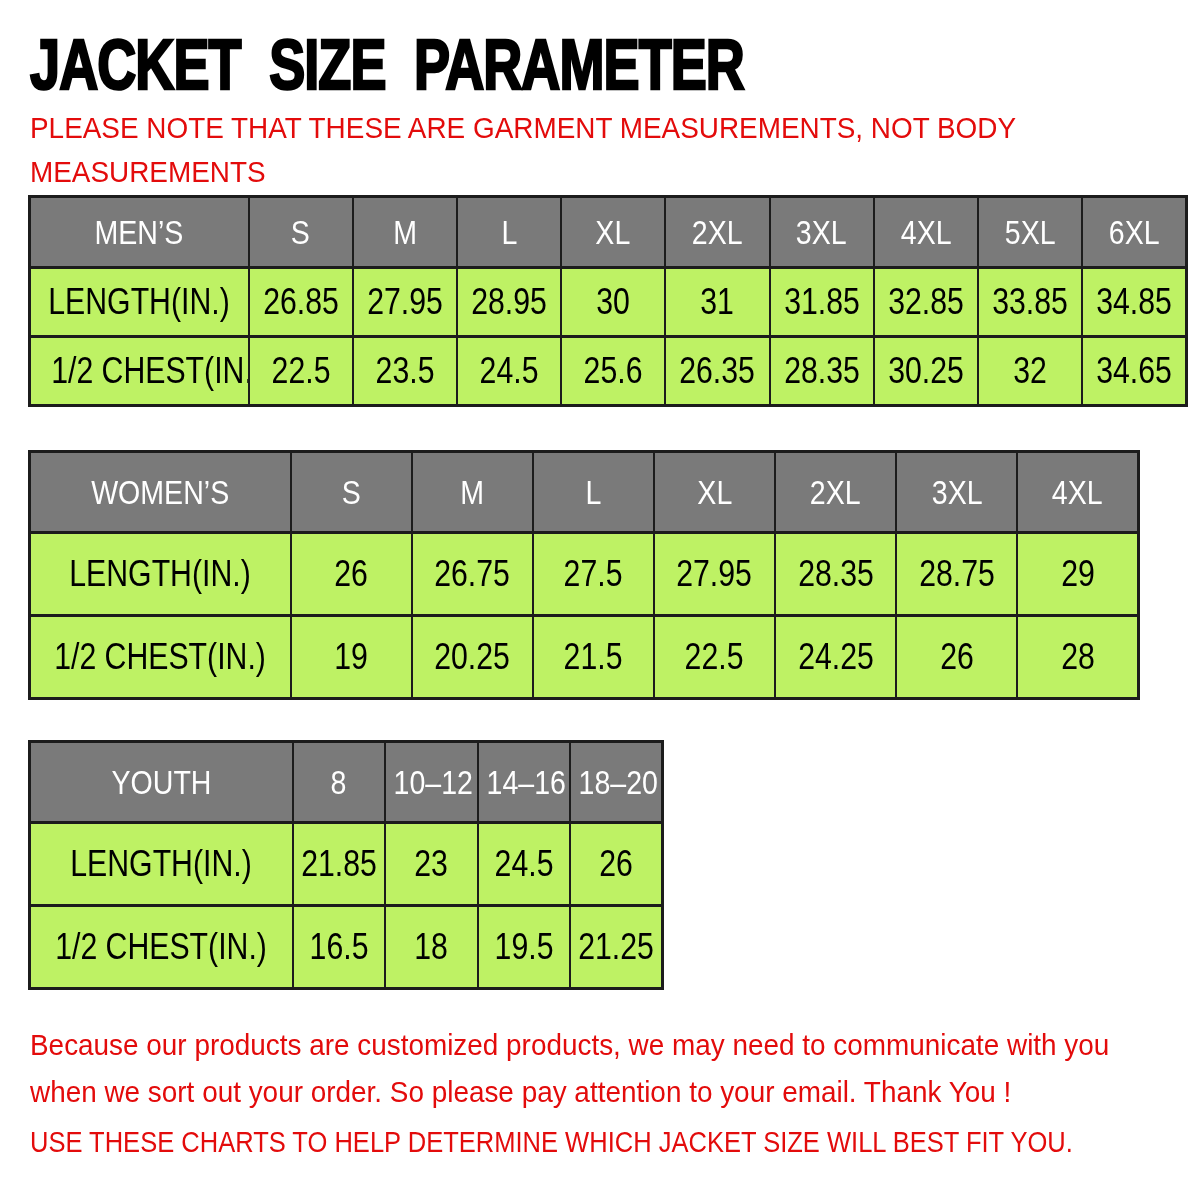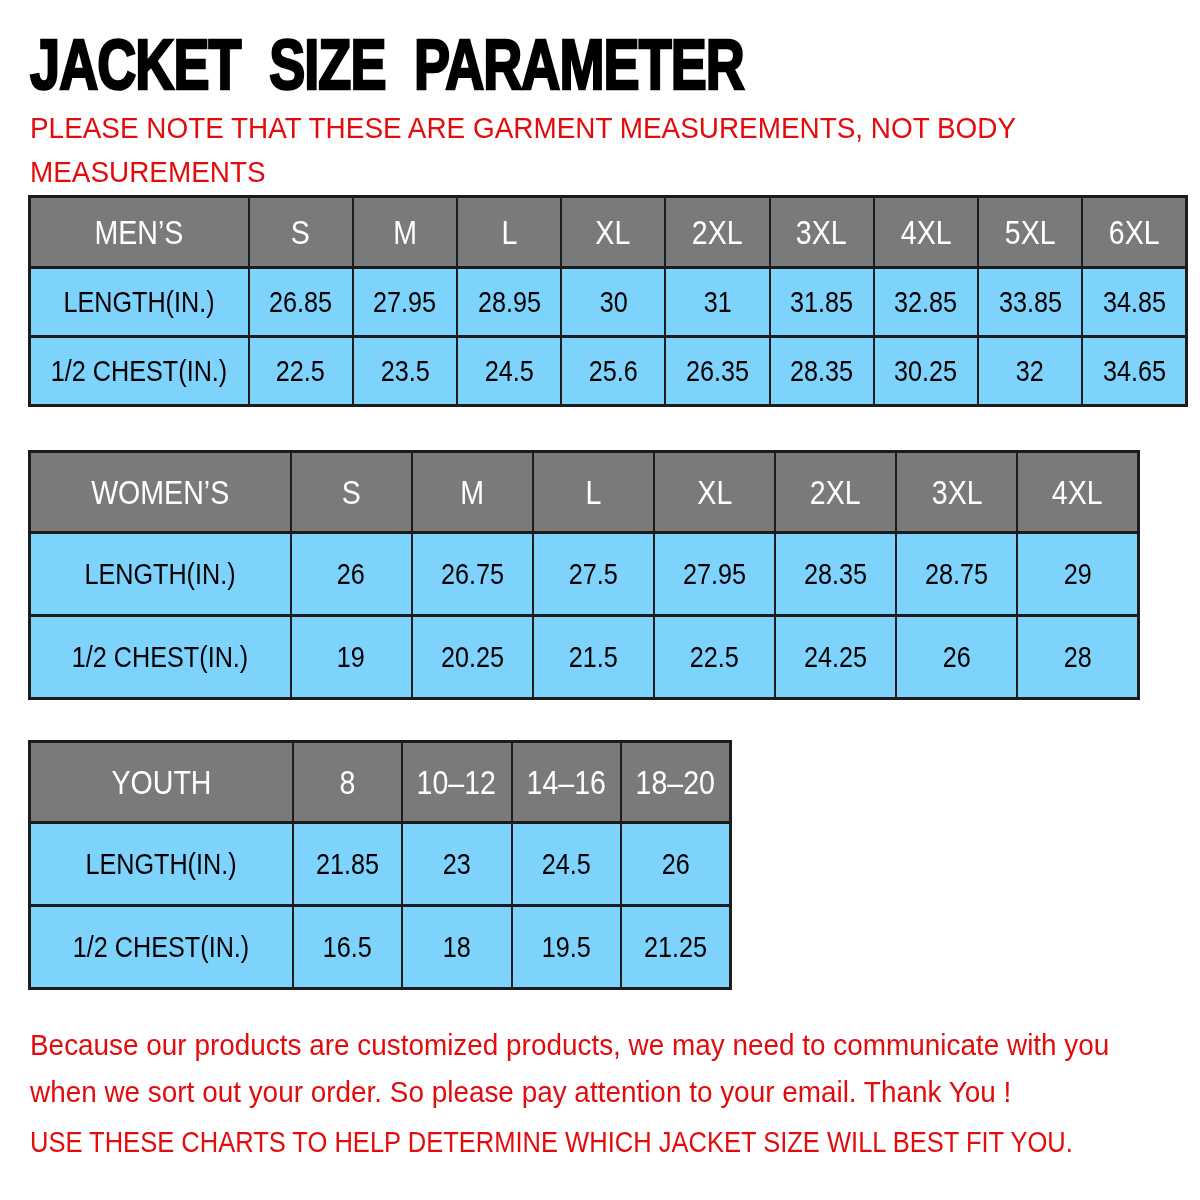--- a/index.html
+++ b/index.html
@@ -17,39 +17,39 @@
     color:#000;-webkit-text-stroke:2.2px #000;
     transform:scale(0.90,1.18);transform-origin:left top;white-space:nowrap;
   }
   .note-top{
     position:absolute;left:30px;top:106px;width:1120px;
     color:var(--red);font-size:30px;line-height:1.45;white-space:pre-line;
     transform:scaleX(0.93);transform-origin:left top;
   }
   table.tbl{
     position:absolute;border-collapse:collapse;table-layout:fixed;
-    border:3px solid var(--border);background:#7dd3fc;
+    border:3px solid var(--border);background:#bef264;
   }
   table.tbl th{
     background:var(--gray);color:#fff;font-weight:normal;font-size:34px;
   }
-  table.tbl td{font-size:30px;color:#000;}
+  table.tbl td{font-size:36px;color:#000;}
   table.tbl th,table.tbl td{
     border:2px solid var(--border);
     border-top-width:3px;border-bottom-width:3px;
     text-align:center;vertical-align:middle;padding:0;overflow:hidden;
   }
   .cx{display:inline-block;transform:scaleX(0.84);transform-origin:center;white-space:nowrap;}
   .tbl-mens{left:28px;top:195px;width:1160px;}
   .tbl-mens th{height:71px;}
   .tbl-mens td{height:69px;}
   .tbl-womens{left:28px;top:450px;width:1112px;padding-left:16px;}
   .tbl-womens th{height:81px;}
   .tbl-womens td{height:83px;}
-  .tbl-youth{left:28px;top:740px;width:704px;}
+  .tbl-youth{left:28px;top:740px;width:636px;}
   .tbl-youth th{height:81px;}
   .tbl-youth td{height:83px;}
   .note-bottom{
     position:absolute;left:30px;top:1022px;width:1240px;
     color:var(--red);font-size:30px;line-height:1.55;white-space:pre-line;
     transform:scaleX(0.93);transform-origin:left top;
   }
   .note-footer{
     position:absolute;left:30px;top:1126px;width:1240px;
     color:var(--red);font-size:29px;white-space:nowrap;

